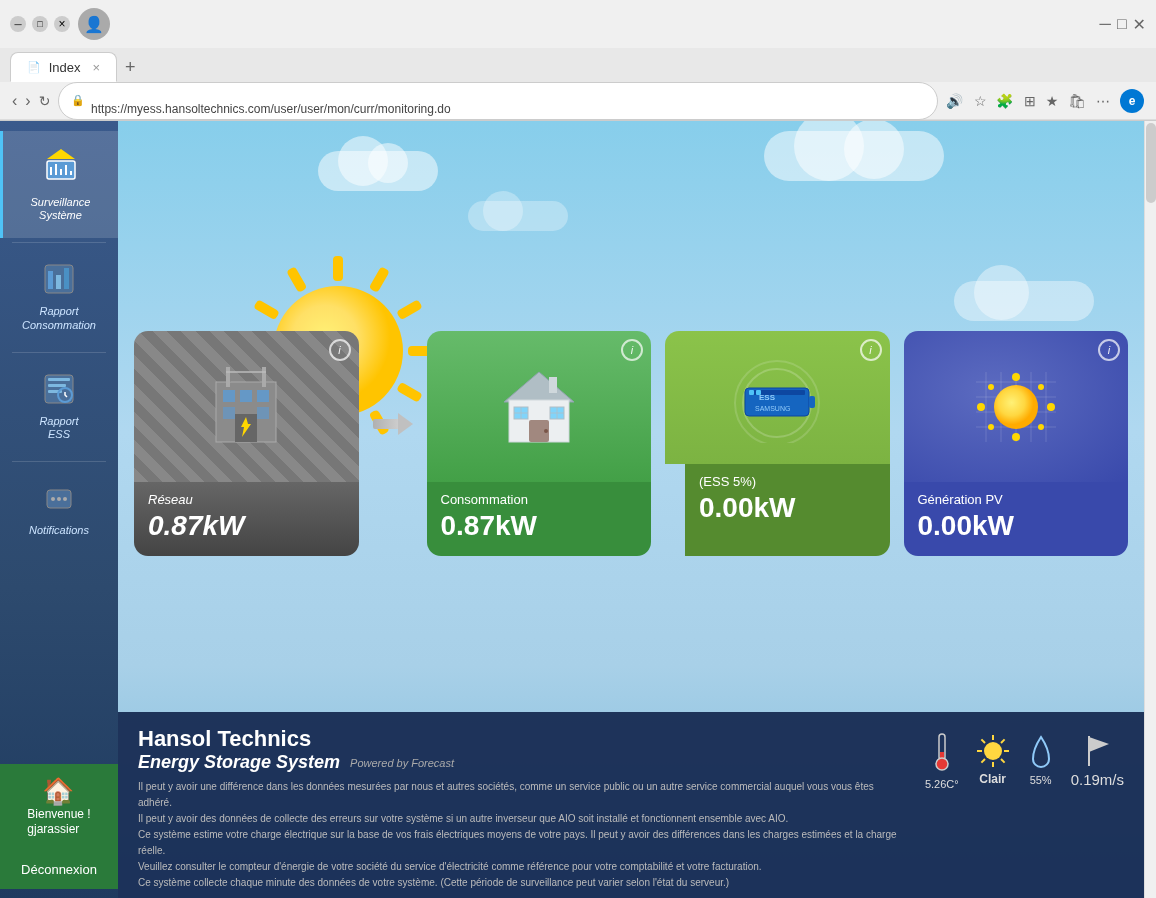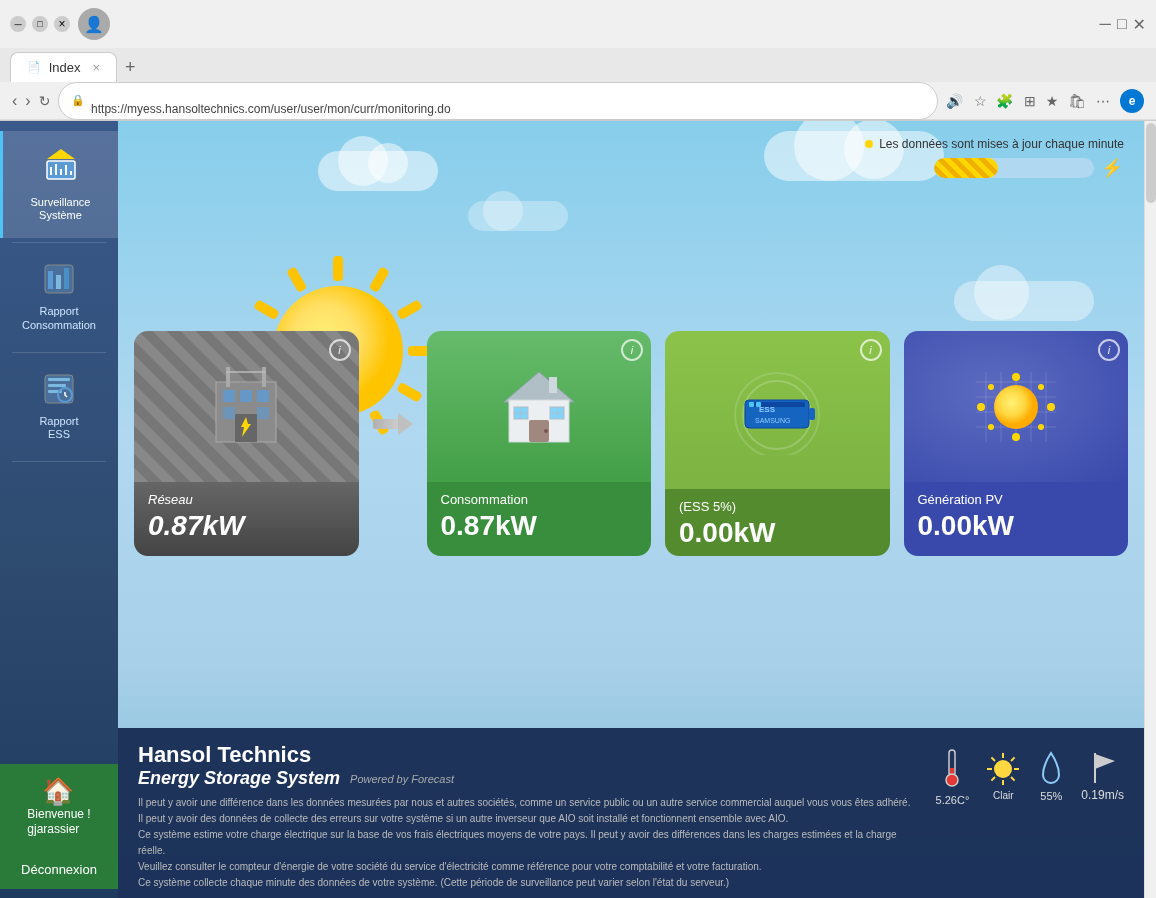--- a/index.html
+++ b/index.html
@@ -8,21 +8,21 @@
     
     .browser-chrome { background: #f0f0f0; border-bottom: 1px solid #ccc; }
     .browser-top-bar { display: flex; align-items: center; padding: 8px 10px; gap: 8px; height: 48px; }
     .browser-dots { display: flex; gap: 6px; }
 
     
     .app-wrapper { display: flex; height: calc(898px - 120px); }
 
     
     .sidebar { width: 118px; background: linear-gradient(180deg, #3a5a8c 0%, #2d4a6e 60%, #1e3a5f 100%); display: flex; flex-direction: column; align-items: center; padding: 10px 0; color: white; flex-shrink: 0; }
-    .sidebar-item { width: 100%; display: flex; flex-direction: column; align-items: center; padding: 16px 24px; cursor: pointer; gap: 6px; }
+    .sidebar-item { width: 100%; display: flex; flex-direction: column; align-items: center; padding: 16px 24px; cursor: pointer; gap: 6px; font-style: italic; }
     .sidebar-item.active { background: rgba(255,255,255,0.15); border-left: 3px solid #4fc3f7; }
     .sidebar-item-label { font-size: 11px; text-align: center; color: #cce4ff; line-height: 1.2; }
     .sidebar-divider { width: 80%; height: 1px; background: rgba(255,255,255,0.15); margin: 4px 0; }
     .sidebar-spacer { flex: 1; }
     .sidebar-user { width: 100%; display: flex; flex-direction: column; align-items: center; padding: 12px 8px; background: #2a7a3a; cursor: pointer; }
     .sidebar-logout { width: 100%; background: #2a7a3a; border: none; color: white; font-size: 13px; padding: 12px; cursor: pointer; text-align: center; }
 
     
     .main-content { flex: 1; background: linear-gradient(180deg, #87ceeb 0%, #b0d8f0 40%, #a8d0e8 70%, #7ab8d8 100%); position: relative; overflow: hidden; }
 
@@ -130,20 +130,31 @@
           <rect x="5" y="17" width="14" height="3" rx="1" fill="#7db8e0"></rect>
           <circle cx="22" cy="22" r="7" fill="none" stroke="#5b9bd5" stroke-width="2"></circle>
           <path d="M22 19 L22 22 L24 24" stroke="#fff" stroke-width="1.5" fill="none"></path>
         </svg>
       </div>
       <span class="sidebar-item-label">Rapport<br>ESS</span>
     </div>
 
     <div class="sidebar-divider"></div>
 
+    <div class="sidebar-item">
+      <div>
+        <svg width="32" height="32" viewBox="0 0 32 32">
+          <rect x="4" y="8" width="24" height="18" rx="3" fill="#4a6f9a" stroke="#888" stroke-width="1"></rect>
+          <circle cx="10" cy="17" r="2" fill="#aaa"></circle>
+          <circle cx="16" cy="17" r="2" fill="#aaa"></circle>
+          <circle cx="22" cy="17" r="2" fill="#aaa"></circle>
+        </svg>
+      </div>
+      <span class="sidebar-item-label">Notifications</span>
+    </div>
 
     <div class="sidebar-spacer"></div>
 
     <div class="sidebar-user">
       <div style="font-size:26px;">🏠</div>
       <span style="font-size:12px;color:white;text-align:left;line-height:1.3;">Bienvenue !<br>gjarassier</span>
     </div>
 
     <button class="sidebar-logout">Déconnexion</button>
   </div>
@@ -158,32 +169,20 @@
       <div style="position:absolute;top:-20px;left:30px;width:70px;height:70px;background:rgba(255,255,255,0.5);border-radius:50%;"></div>
       <div style="position:absolute;top:-12px;left:80px;width:60px;height:60px;background:rgba(255,255,255,0.5);border-radius:50%;"></div>
     </div>
     <div style="position:absolute;top:160px;right:50px;width:140px;height:40px;background:rgba(255,255,255,0.4);border-radius:30px;">
       <div style="position:absolute;top:-16px;left:20px;width:55px;height:55px;background:rgba(255,255,255,0.4);border-radius:50%;"></div>
     </div>
     <div style="position:absolute;top:80px;left:350px;width:100px;height:30px;background:rgba(255,255,255,0.3);border-radius:20px;">
       <div style="position:absolute;top:-10px;left:15px;width:40px;height:40px;background:rgba(255,255,255,0.3);border-radius:50%;"></div>
     </div>
 
-    <div class="status-bar">
-      <div class="status-dot-row">
-        <div class="status-dot"></div>
-        <span style="font-size:12px;color:#333;">Les données sont mises à jour chaque minute</span>
-      </div>
-      <div class="progress-row">
-        <div class="progress-bar-container">
-          <div class="progress-bar-fill"></div>
-        </div>
-        <span class="lightning-icon">⚡</span>
-      </div>
-    </div>
 
     <div style="position:absolute;top:40px;left:30px;width:200px;height:200px;">
 
       <div style="position:absolute;top:90px;left:90px;width:120px;height:120px;">
         <svg width="200" height="200" viewBox="0 0 200 200">
 
           <g transform="translate(100,100)">
             <rect x="-5" y="-95" width="10" height="25" rx="4" fill="#ffc400" transform="rotate(0)"></rect>
             <rect x="-5" y="-95" width="10" height="25" rx="4" fill="#ffc400" transform="rotate(30)"></rect>
             <rect x="-5" y="-95" width="10" height="25" rx="4" fill="#ffc400" transform="rotate(60)"></rect>
@@ -300,21 +299,21 @@
 
             <text x="32" y="47" font-size="8" fill="#90caf9" font-weight="bold">ESS</text>
 
             <text x="28" y="58" font-size="7" fill="#90caf9">SAMSUNG</text>
 
             <rect x="22" y="37" width="56" height="5" rx="1" fill="#0d47a1"></rect>
             <rect x="22" y="37" width="5" height="5" rx="1" fill="#4fc3f7"></rect>
             <rect x="29" y="37" width="5" height="5" rx="1" fill="#4fc3f7"></rect>
           </svg>
         </div>
-        <div style="background:#558b2f;padding:10px 14px 7px;">
+        <div style="background:#558b2f;padding:10px 14px 32px;margin-left:20px;">
           <div style="font-size:13px;margin-bottom:3px;">(ESS 5%)</div>
           <div style="font-size:28px;font-weight:bold;">0.00kW</div>
         </div>
       </div>
 
       <div style="flex:1;border-radius:14px;overflow:hidden;color:white;position:relative;min-height:225px;display:flex;flex-direction:column;">
         <div style="flex:1;background:radial-gradient(ellipse at 40% 40%,#5c6bc0,#3949ab);min-height:115px;position:relative;display:flex;align-items:center;justify-content:center;">
           <div style="position:absolute;top:8px;right:8px;width:22px;height:22px;border-radius:50%;border:2px solid rgba(255,255,255,0.7);display:flex;align-items:center;justify-content:center;font-style:italic;font-size:11px;color:rgba(255,255,255,0.9);cursor:pointer;">i</div>
 
           <svg width="100" height="90" viewBox="0 0 100 90">
@@ -390,36 +389,36 @@
                 <line x1="18" y1="2" x2="18" y2="7"></line>
                 <line x1="18" y1="29" x2="18" y2="34"></line>
                 <line x1="2" y1="18" x2="7" y2="18"></line>
                 <line x1="29" y1="18" x2="34" y2="18"></line>
                 <line x1="6.4" y1="6.4" x2="10" y2="10"></line>
                 <line x1="26" y1="26" x2="29.6" y2="29.6"></line>
                 <line x1="6.4" y1="29.6" x2="10" y2="26"></line>
                 <line x1="26" y1="10" x2="29.6" y2="6.4"></line>
               </g>
             </svg>
-            <span style="font-size:10px;color:#ddd;">Clair</span>
+            <span style="font-size:12px;color:#ddd;font-weight:bold;">Clair</span>
           </div>
 
           <div style="display:flex;flex-direction:column;align-items:center;gap:1px;">
             <svg width="28" height="40" viewBox="0 0 28 40">
               <path d="M14,4 Q22,16 22,26 A8,8 0 0,1 6,26 Q6,16 14,4Z" fill="none" stroke="#90caf9" stroke-width="2"></path>
             </svg>
             <span style="font-size:11px;color:#ddd;">55%</span>
           </div>
 
           <div style="display:flex;flex-direction:column;align-items:center;gap:3px;">
             <svg width="32" height="36" viewBox="0 0 32 36">
               <line x1="8" y1="4" x2="8" y2="34" stroke="#ccc" stroke-width="2"></line>
               <polygon points="8,5 28,12 8,20" fill="#ccc"></polygon>
             </svg>
-            <span style="font-size:12px;color:#ddd;">0.19m/s</span>
+            <span style="font-size:15px;color:#ddd;">0.19m/s</span>
           </div>
         </div>
       </div>
     </div>
 
   </div>
 
   <div style="width:12px;background:#f0f0f0;border-left:1px solid #ddd;flex-shrink:0;">
     <div style="width:10px;height:80px;background:#ccc;border-radius:5px;margin:2px auto;"></div>
   </div>

